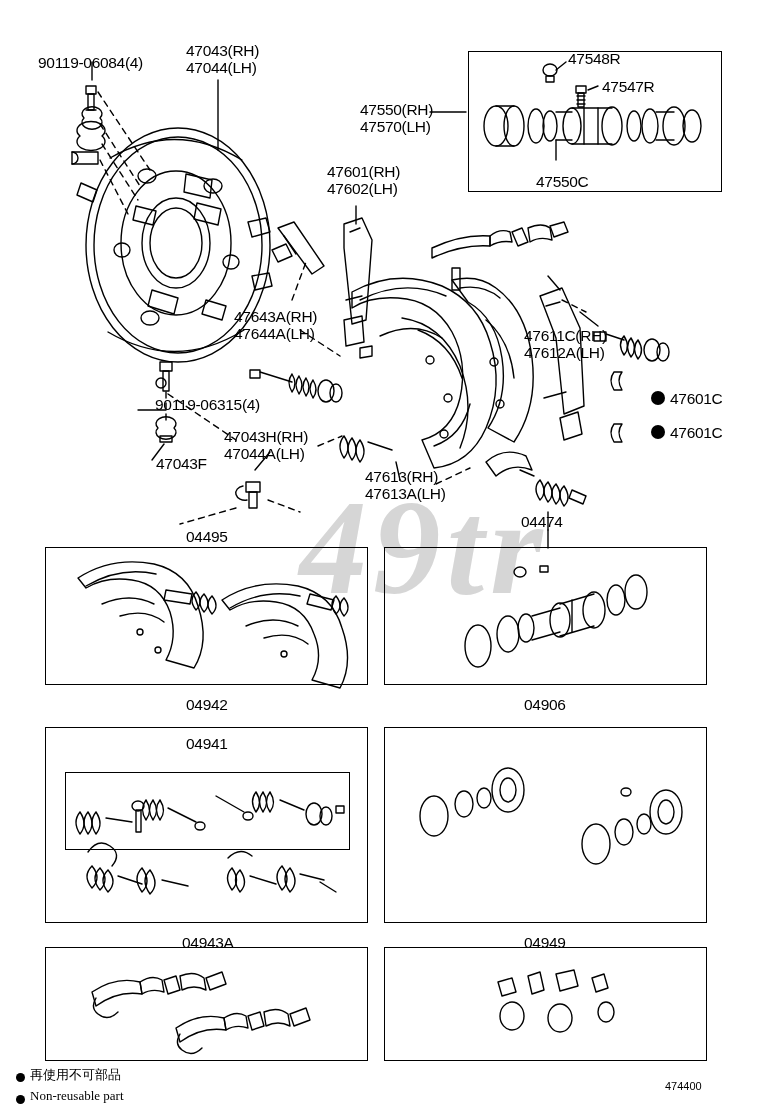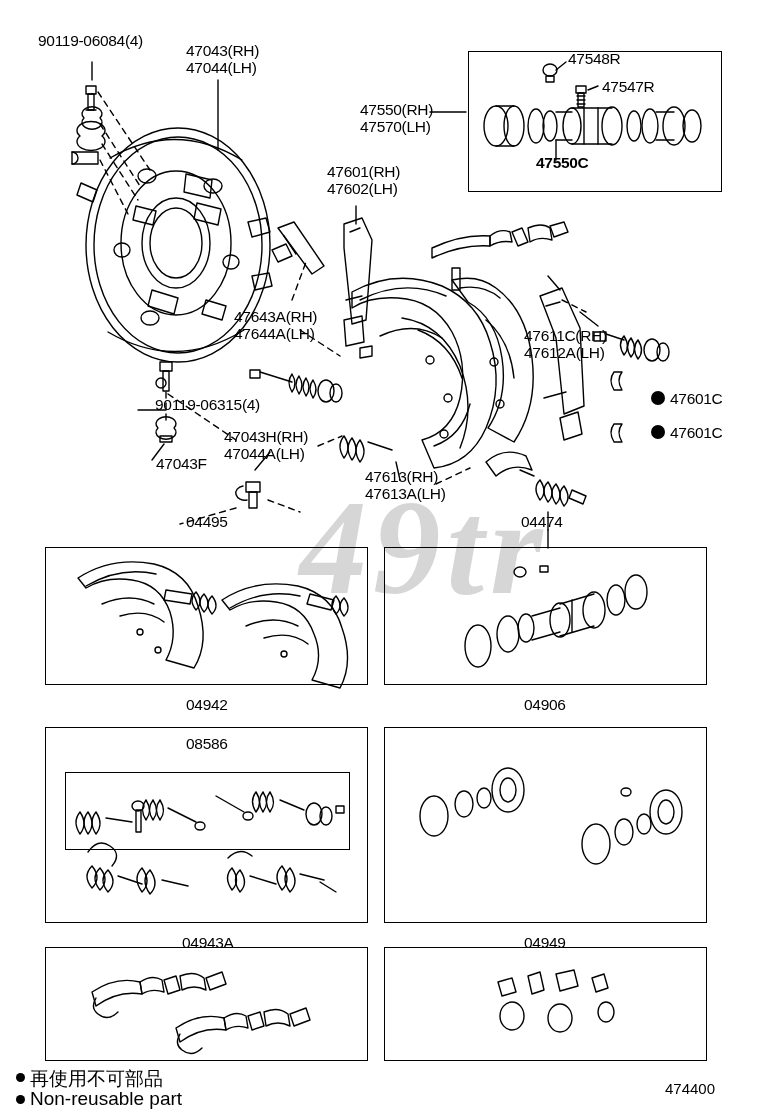--- a/index.html
+++ b/index.html
@@ -55,32 +55,33 @@
     color: #c9c9c9;
     opacity: 0.75;
     text-align: center;
     letter-spacing: 6px;
     pointer-events: none;
     user-select: none;
     padding-left: 44px;
   }
   .footnote {
     position: absolute;
-    font-size: 19px;
+    font-size: 13px;
     white-space: pre;
+    font-family: Liberation Serif, serif;
   }
   .bullet-dot {
     position: absolute;
     width: 9px; height: 9px;
     border-radius: 50%;
     background: #000;
   }
   .diagcode {
     position: absolute;
-    font-size: 15px;
+    font-size: 11px;
     white-space: pre;
   }
 </style>
 </head>
 <body>
 
 <div id="sheet">
 
   <div class="wm">49tr</div>
 
@@ -419,47 +420,47 @@
 
   <div class="box" style="left:468px; top:51px; width:254px; height:141px;"></div>
   <div class="box" style="left:45px; top:547px; width:323px; height:138px;"></div>
   <div class="box" style="left:384px; top:547px; width:323px; height:138px;"></div>
   <div class="box" style="left:45px; top:727px; width:323px; height:196px;"></div>
   <div class="box" style="left:65px; top:772px; width:285px; height:78px;"></div>
   <div class="box" style="left:384px; top:727px; width:323px; height:196px;"></div>
   <div class="box" style="left:45px; top:947px; width:323px; height:114px;"></div>
   <div class="box" style="left:384px; top:947px; width:323px; height:114px;"></div>
 
-  <div class="lbl" style="left:38px;  top:32px;">90119-06084(4)</div>
+  <div class="lbl" style="left:38px;  top:54px;">90119-06084(4)</div>
   <div class="lbl" style="left:186px; top:42px;">47043(RH)
 47044(LH)</div>
   <div class="lbl" style="left:568px; top:50px;">47548R</div>
   <div class="lbl" style="left:602px; top:78px;">47547R</div>
   <div class="lbl" style="left:360px; top:101px;">47550(RH)
 47570(LH)</div>
-  <div class="lbl" style="left:536px; top:154px;font-weight:bold;">47550C</div>
+  <div class="lbl" style="left:536px; top:173px;">47550C</div>
   <div class="lbl" style="left:327px; top:163px;">47601(RH)
 47602(LH)</div>
   <div class="lbl" style="left:234px; top:308px;">47643A(RH)
 47644A(LH)</div>
   <div class="lbl" style="left:524px; top:279px;margin-top:48px;">47611C(RH)
 47612A(LH)</div>
   <div class="lbl" style="left:670px; top:390px;">47601C</div>
   <div class="lbl" style="left:670px; top:424px;">47601C</div>
   <div class="lbl" style="left:116px; top:396px;margin-left:39px;">90119-06315(4)</div>
   <div class="lbl" style="left:120px; top:455px;margin-left:36px;">47043F</div>
   <div class="lbl" style="left:224px; top:428px;">47043H(RH)
 47044A(LH)</div>
   <div class="lbl" style="left:365px; top:468px;">47613(RH)
 47613A(LH)</div>
-  <div class="lbl" style="left:186px; top:513px;text-align:center;">04495</div>
+  <div class="lbl" style="left:186px; top:528px;text-align:center;">04495</div>
   <div class="lbl" style="left:521px; top:513px;">04474</div>
   <div class="lbl" style="left:186px; top:696px;">04942</div>
   <div class="lbl" style="left:524px; top:696px;">04906</div>
-  <div class="lbl" style="left:186px; top:735px;">08586</div>
+  <div class="lbl" style="left:186px; top:735px;">04941</div>
   <div class="lbl" style="left:182px; top:934px;">04943A</div>
   <div class="lbl" style="left:524px; top:934px;">04949</div>
 
   <div class="bullet-dot" style="left:16px; top:1073px;"></div>
   <div class="footnote" style="left:30px; top:1066px;">再使用不可部品</div>
   <div class="bullet-dot" style="left:16px; top:1095px;"></div>
   <div class="footnote" style="left:30px; top:1088px;">Non-reusable part</div>
 
   <div class="diagcode" style="left:665px; top:1080px;">474400</div>
 

